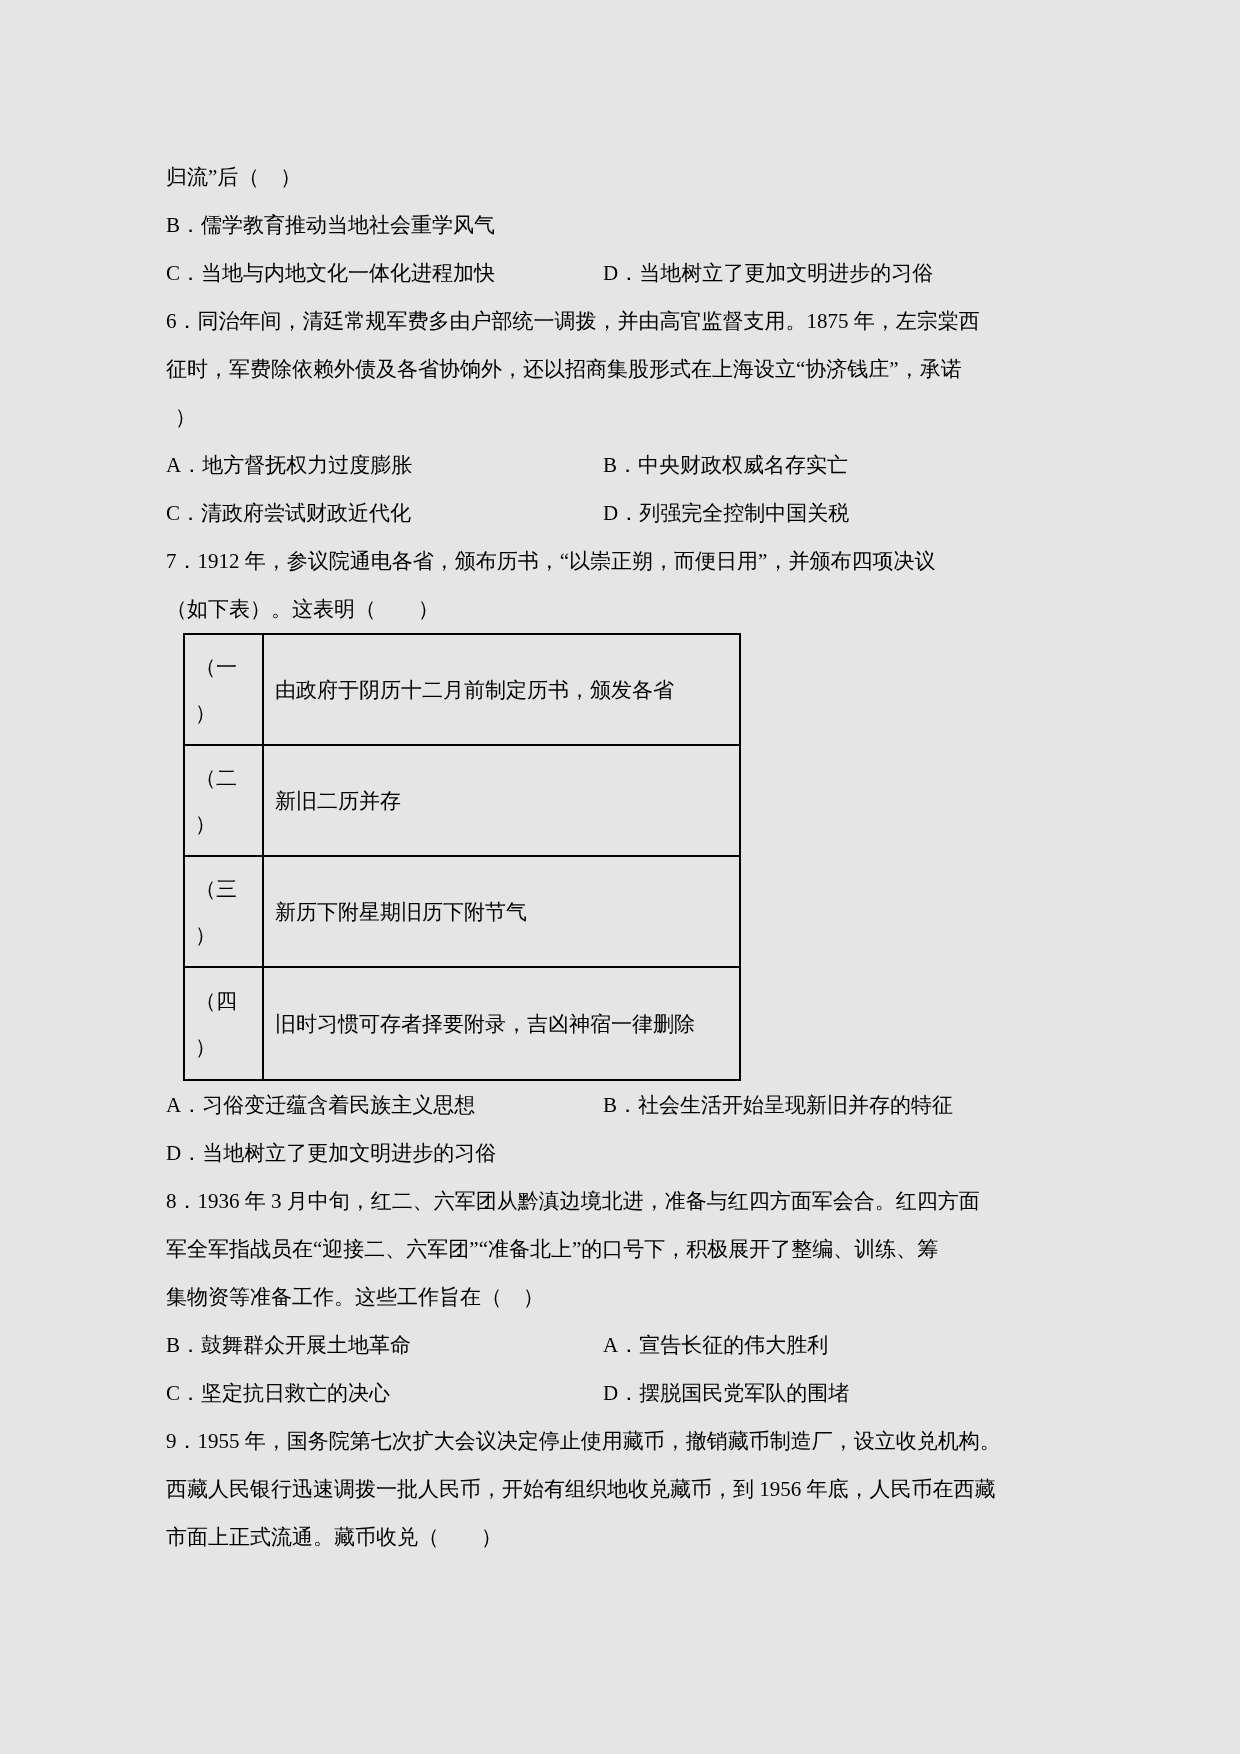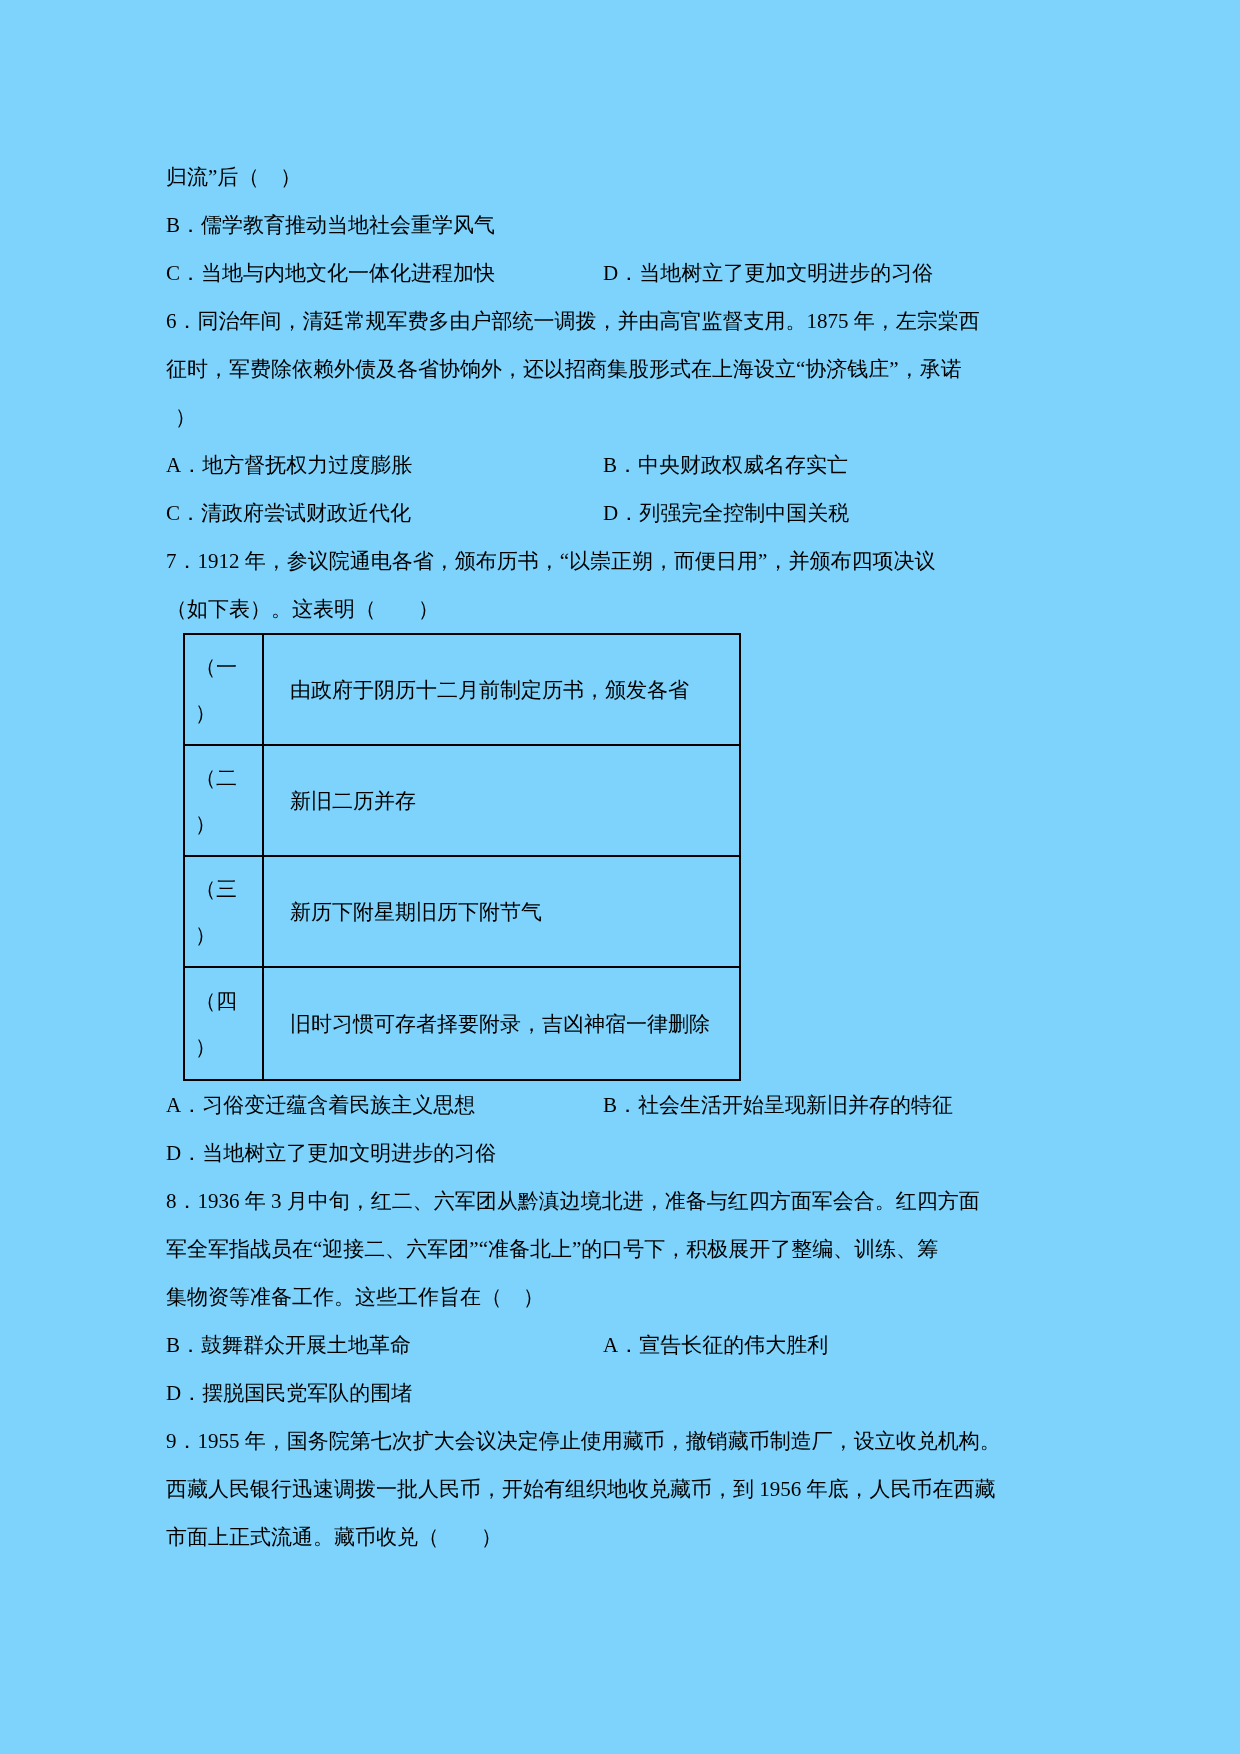--- a/index.html
+++ b/index.html
@@ -4,21 +4,21 @@
 <style>
   html, body {
     margin: 0;
     padding: 0;
     background: #ffffff;
   }
   .page {
     position: relative;
     width: 1240px;
     height: 1754px;
-    background: #7dd3fc;
+    background: #e5e5e5;
     color: #000000;
     font-family: "Liberation Serif", "DejaVu Serif", serif;
     font-size: 21px;
     overflow: hidden;
   }
   .content {
     position: absolute;
     left: 166px;
     top: 153px;
     width: 910px;
@@ -63,21 +63,21 @@
   .qtable .tcell-no span {
     display: inline-block;
     width: 48px;
     line-height: 46px;
     line-break: anywhere;
     word-break: break-all;
   }
   .qtable .tcell-text {
     display: flex;
     align-items: center;
-    padding-left: 26px;
+    padding-left: 11px;
     box-sizing: border-box;
   }
 </style>
 </head>
 <body>
 
 <div class="page">
   <div class="content">
 
     <div class="line">归流”后（　）</div>
@@ -140,20 +140,21 @@
     </div>
 
     <div class="line">8．1936 年 3 月中旬，红二、六军团从黔滇边境北进，准备与红四方面军会合。红四方面</div>
     <div class="line">军全军指战员在“迎接二、六军团”“准备北上”的口号下，积极展开了整编、训练、筹</div>
     <div class="line">集物资等准备工作。这些工作旨在（　）</div>
     <div class="opt-row">
       <span>B．鼓舞群众开展土地革命</span>
       <span>A．宣告长征的伟大胜利</span>
     </div>
     <div class="opt-row">
+      <span>C．坚定抗日救亡的决心</span>
       <span>D．摆脱国民党军队的围堵</span>
     </div>
 
     <div class="line">9．1955 年，国务院第七次扩大会议决定停止使用藏币，撤销藏币制造厂，设立收兑机构。</div>
     <div class="line">西藏人民银行迅速调拨一批人民币，开始有组织地收兑藏币，到 1956 年底，人民币在西藏</div>
     <div class="line">市面上正式流通。藏币收兑（　　）</div>
 
   </div>
 </div>
 

